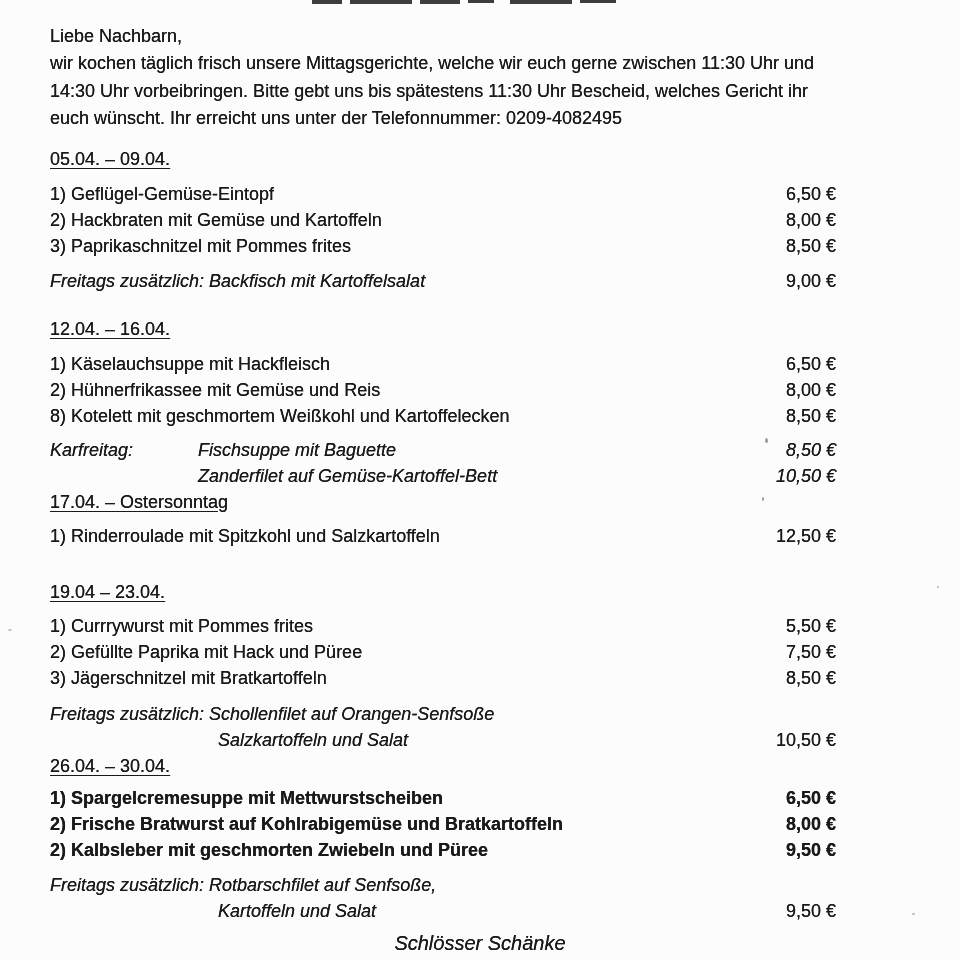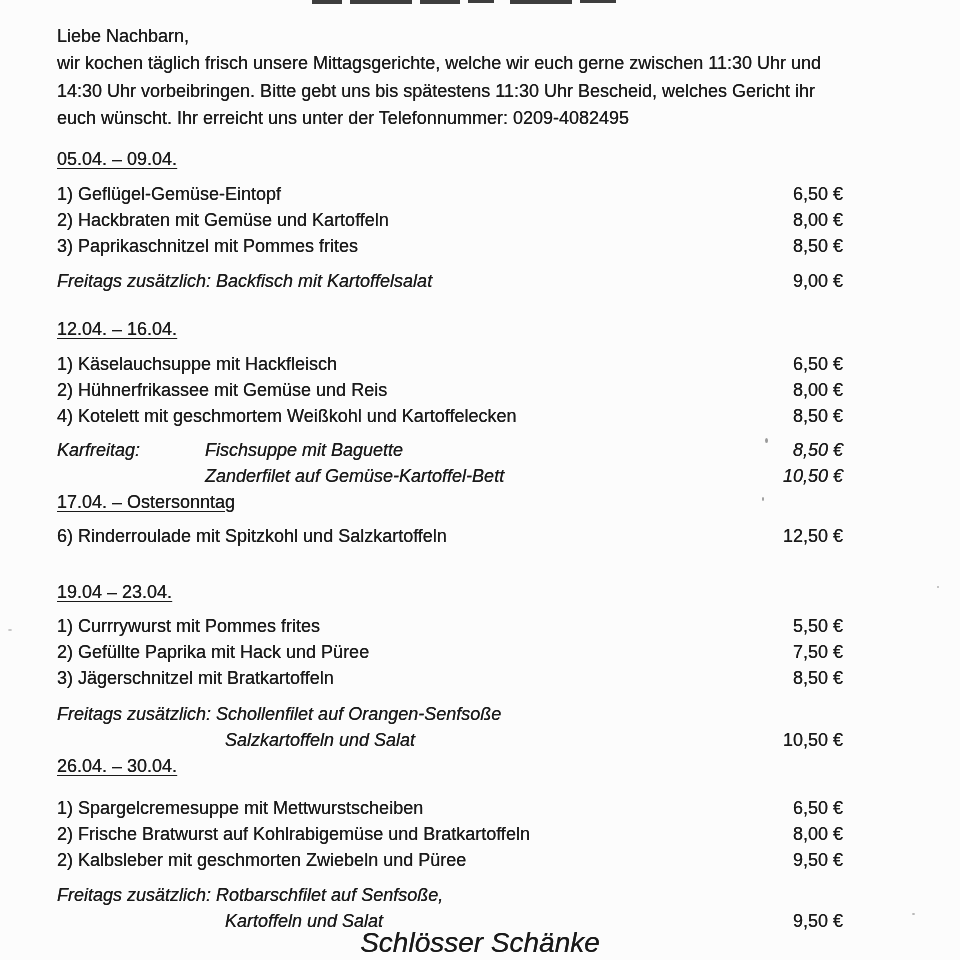--- a/index.html
+++ b/index.html
@@ -9,21 +9,21 @@
     height: 960px;
     background: #fcfcfc;
     overflow: hidden;
     font-family: "Liberation Sans", sans-serif;
     font-size: 18px;
     color: #1a1a1a;
     text-shadow: 0 0 0.3px currentColor; 
   }
   .content {
     position: absolute;
-    left: 57px;
+    left: 50px;
     top: 0;
     width: 786px;
   }
   .greeting { margin-top: 23px; line-height: 27px; white-space: nowrap; }
   .intro-line { line-height: 27.5px; white-space: nowrap; }
   .intro-line:first-of-type { margin-top: 4px; }
 
   .week-header {
     line-height: 27px;
     text-decoration: underline;
@@ -61,30 +61,30 @@
   .m-spec-a   { margin-top: 9px; }
   .m-header-b { margin-top: 22px; }
   .m-items-b  { margin-top: 8px; }
   .m-kf       { margin-top: 8px; }
   .m-header-c { margin-top: 0; }
   .m-items-c  { margin-top: 7px; }
   .m-header-d { margin-top: 30px; }
   .m-items-d  { margin-top: 7px; }
   .m-spec-d   { margin-top: 10px; }
   .m-header-e { margin-top: 0; }
-  .m-items-e  { margin-top: 15px; }
+  .m-items-e  { margin-top: 5px; font-weight: bold; }
   .m-spec-e   { margin-top: 9px; }
 
   .footer {
     position: absolute;
     left: 0; right: 0;
     top: 926px;
     text-align: center;
     font-style: italic;
-    font-size: 28px;
+    font-size: 20px;
     line-height: 34px;
     white-space: nowrap;
   }
 
   
   .top-frag { position: absolute; top: 0; background: #1c1c1c; opacity: 0.85; }
   .tf1 { left: 312px; width: 30px; height: 4px; }
   .tf2 { left: 350px; width: 62px; height: 4px; }
   .tf3 { left: 420px; width: 40px; height: 4px; }
   .tf4 { left: 468px; width: 26px; height: 3px; }
@@ -148,41 +148,41 @@
     <div class="menu-block m-items-b">
       <div class="menu-row">
         <span class="dish">1) Käselauchsuppe mit Hackfleisch</span>
         <span class="price">6,50 €</span>
       </div>
       <div class="menu-row">
         <span class="dish">2) Hühnerfrikassee mit Gemüse und Reis</span>
         <span class="price">8,00 €</span>
       </div>
       <div class="menu-row">
-        <span class="dish">4) Kotelett mit geschmortem Weißkohl und Kartoffelecken</span>
+        <span class="dish">8) Kotelett mit geschmortem Weißkohl und Kartoffelecken</span>
         <span class="price">8,50 €</span>
       </div>
     </div>
     <div class="m-kf">
       <div class="kf-row">
         <span class="kf-label">Karfreitag:</span>
         <span class="kf-dish">Fischsuppe mit Baguette</span>
         <span class="kf-price">8,50 €</span>
       </div>
       <div class="kf-row">
         <span class="kf-label"></span>
         <span class="kf-dish">Zanderfilet auf Gemüse-Kartoffel-Bett</span>
         <span class="kf-price">10,50 €</span>
       </div>
     </div>
 
     <div class="week-header m-header-c">17.04. – Ostersonntag</div>
     <div class="menu-block m-items-c">
       <div class="menu-row">
-        <span class="dish">6) Rinderroulade mit Spitzkohl und Salzkartoffeln</span>
+        <span class="dish">1) Rinderroulade mit Spitzkohl und Salzkartoffeln</span>
         <span class="price">12,50 €</span>
       </div>
     </div>
 
     <div class="week-header m-header-d">19.04 – 23.04.</div>
     <div class="menu-block m-items-d">
       <div class="menu-row">
         <span class="dish">1) Currrywurst mit Pommes frites</span>
         <span class="price">5,50 €</span>
       </div>

